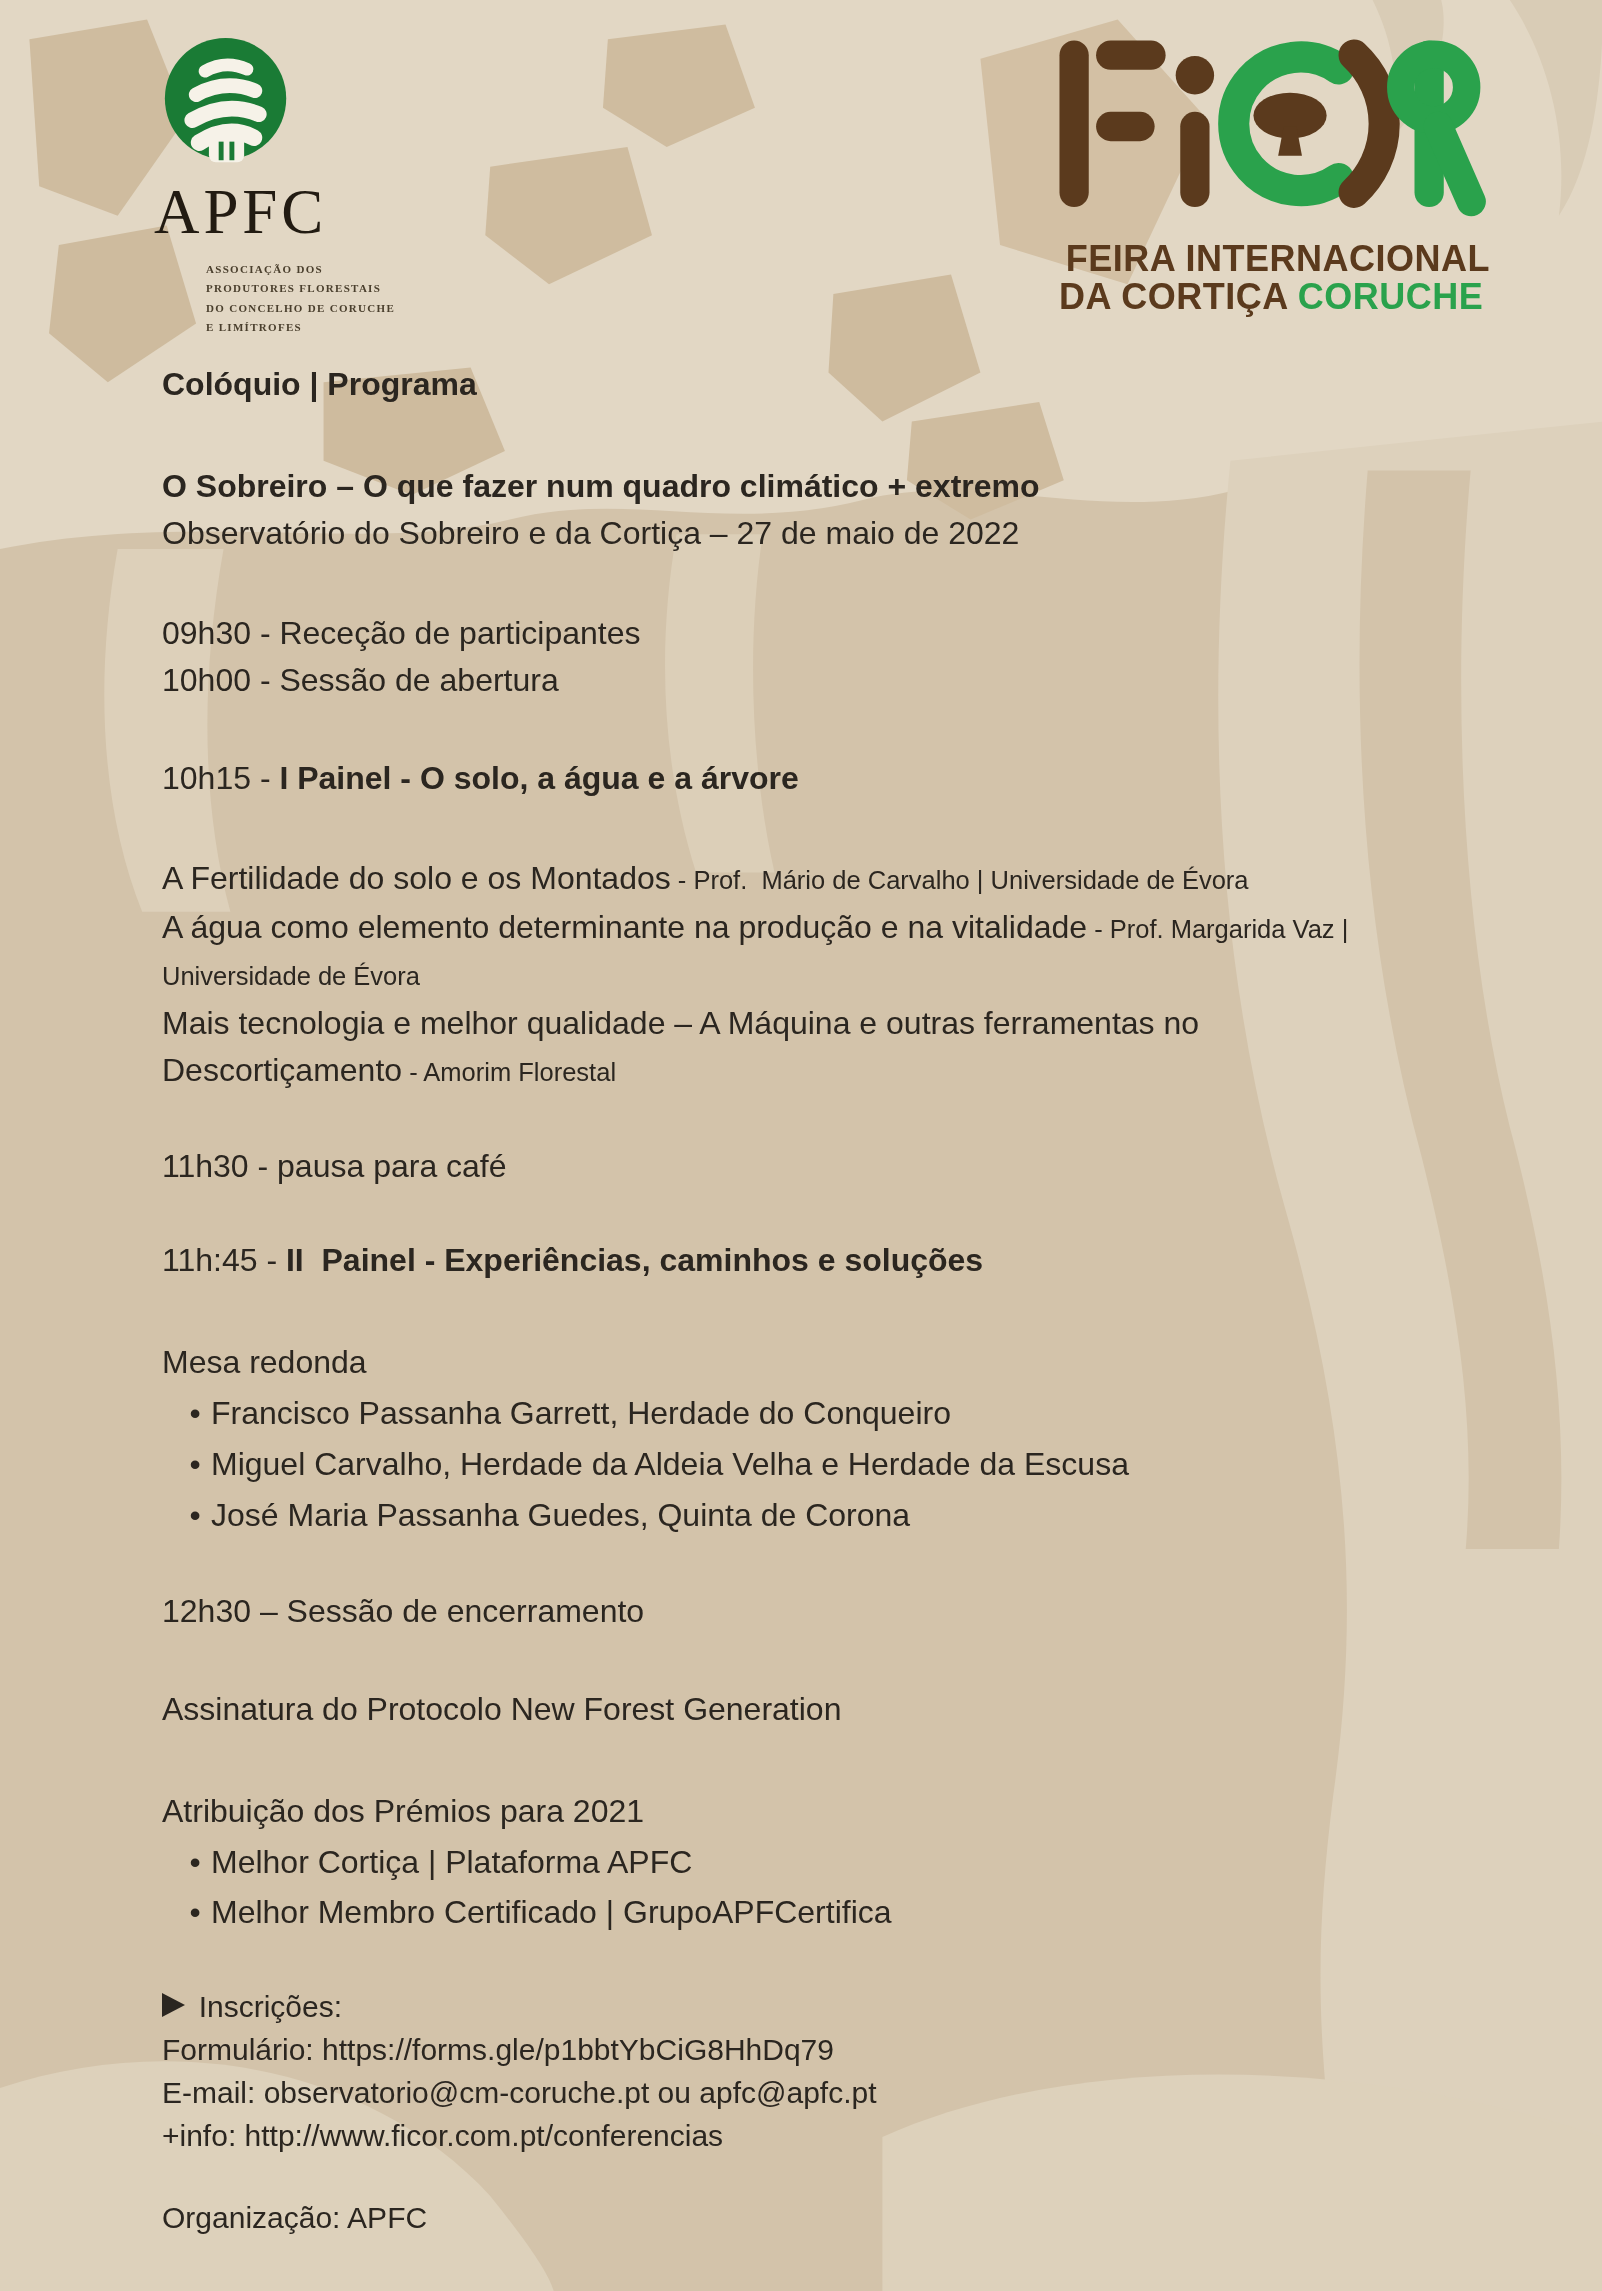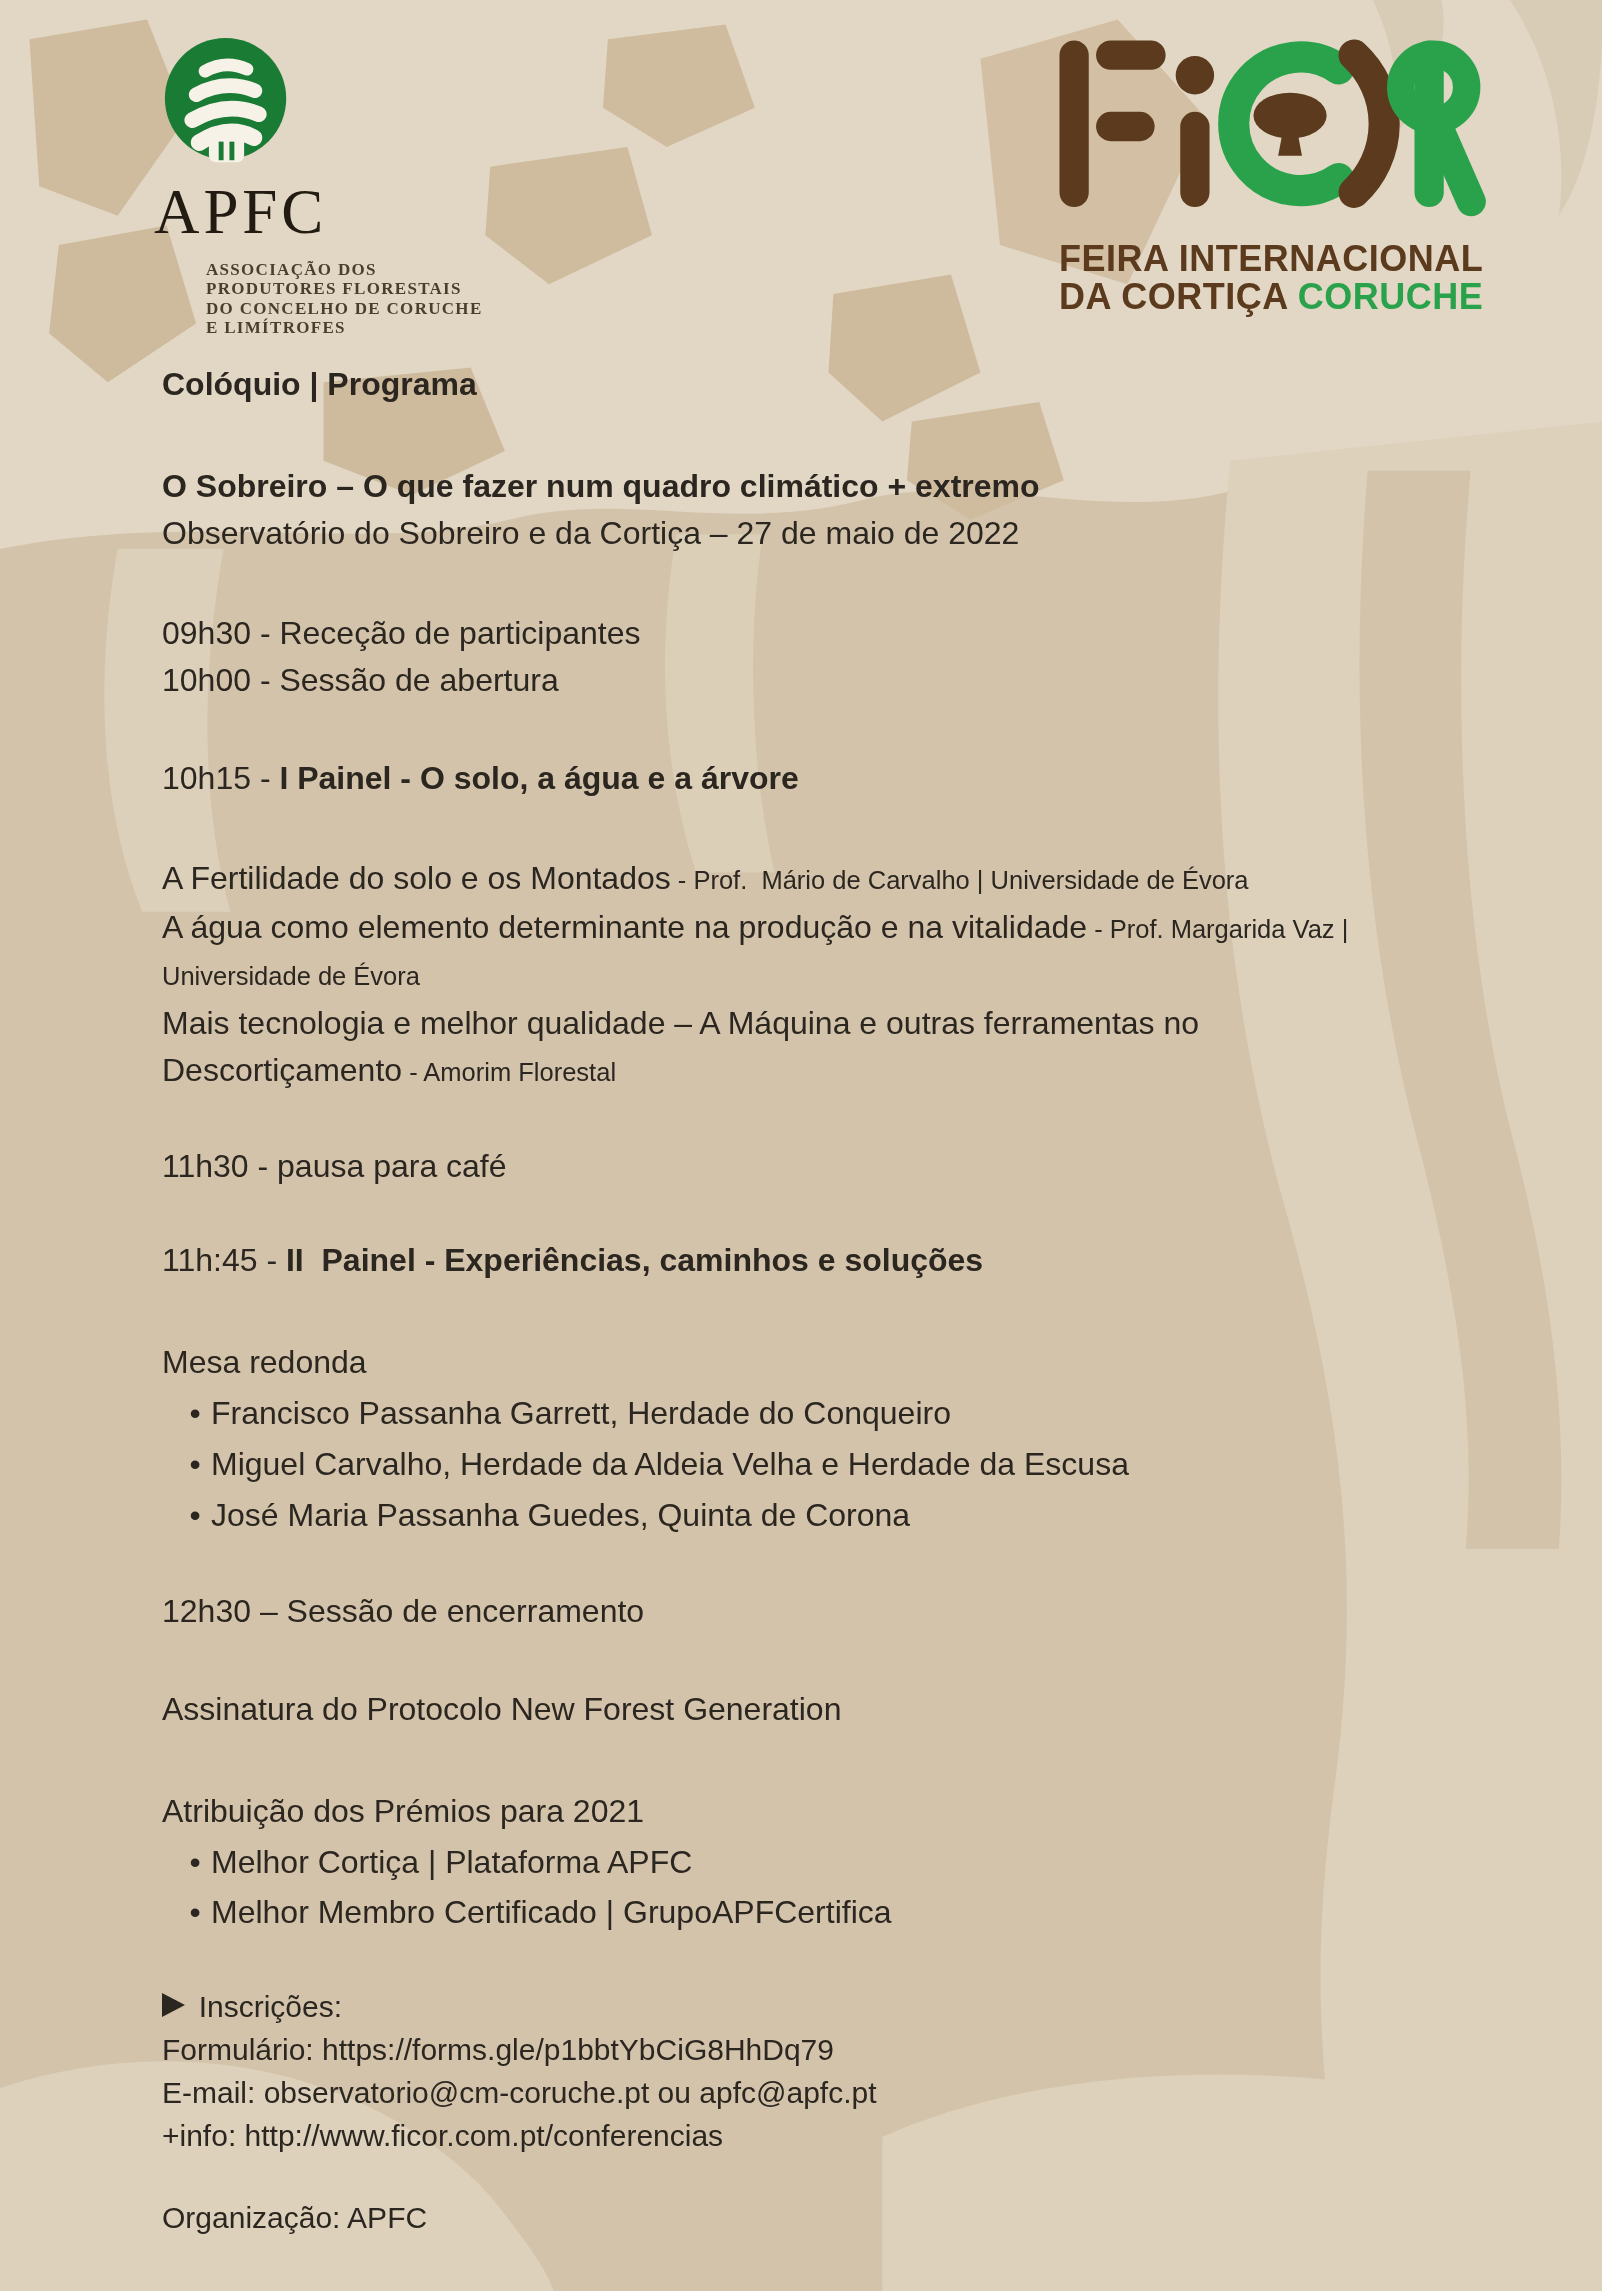--- a/index.html
+++ b/index.html
@@ -12,25 +12,25 @@
 
   
   .apfc{position:absolute;left:154px;top:34px;width:353px;}
   .apfc-acronym{
     font-family:"Liberation Serif","DejaVu Serif",serif;
     font-size:63px;line-height:1.0;letter-spacing:3.9px;color:#221b12;margin-top:5.9px;
   }
   .apfc-sub{margin-top:15.7px;margin-left:52px;}
   .apfc-subline{
     font-family:"Liberation Serif","DejaVu Serif",serif;
-    font-size:17px;font-weight:bold;letter-spacing:1.3px;
+    font-size:11px;font-weight:bold;letter-spacing:1.3px;
     color:#4a3f2d;line-height:19.6px;
   }
   .ficor{position:absolute;left:1059px;top:35px;width:431px;}
-  .ficor-sub1{margin-top:17.6px;font-size:36px;font-weight:bold;color:#5b3a1d;letter-spacing:0.5px;line-height:1.08;white-space:nowrap;}
+  .ficor-sub1{margin-top:17.6px;font-size:36px;font-weight:bold;color:#5b3a1d;letter-spacing:0.5px;line-height:1.08;white-space:nowrap;text-align:right;}
   .ficor-sub2{font-size:36px;font-weight:bold;color:#5b3a1d;letter-spacing:0.5px;line-height:1.08;white-space:nowrap;}
   .ficor-green{color:#2aa24c;}
 
   
   .content{position:absolute;left:162px;top:361px;width:1402px;color:#2b2620;}
   .line{font-size:32px;line-height:47px;}
   .bold{font-weight:bold;}
   .sm{font-size:25.5px;}
   .md{font-size:30px;line-height:43px;}
   .bullet{position:relative;padding-left:49px;}

